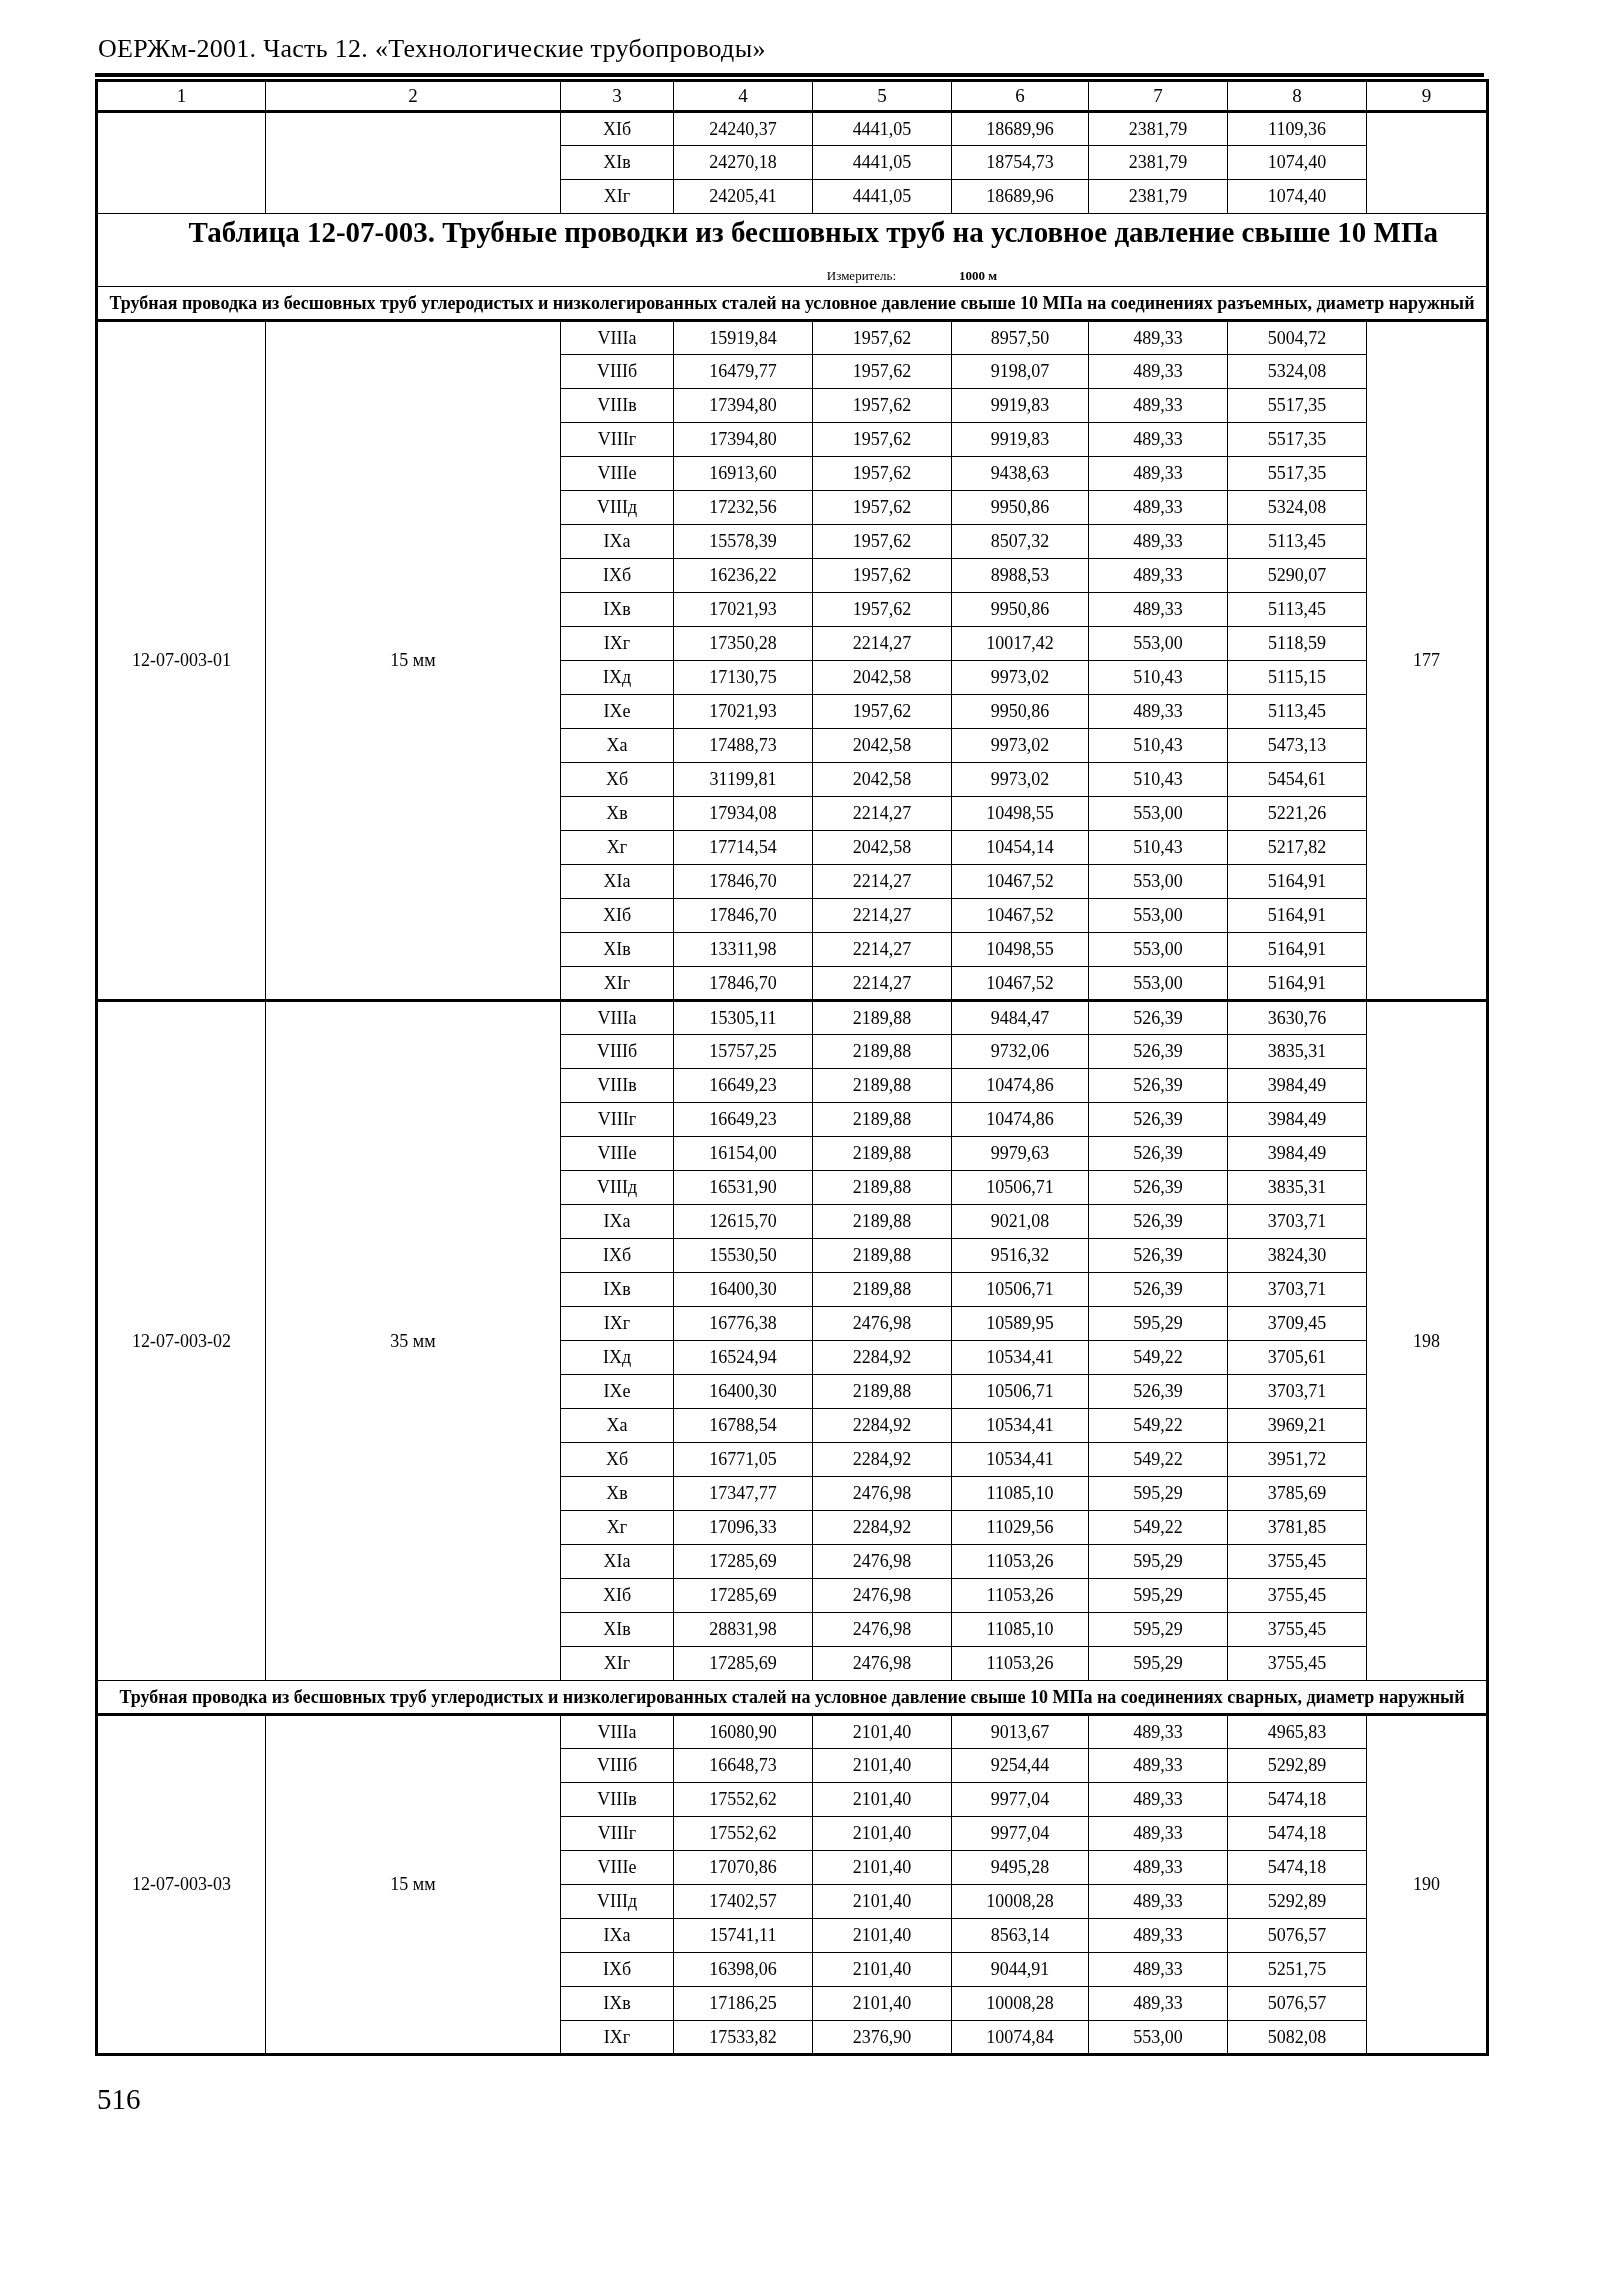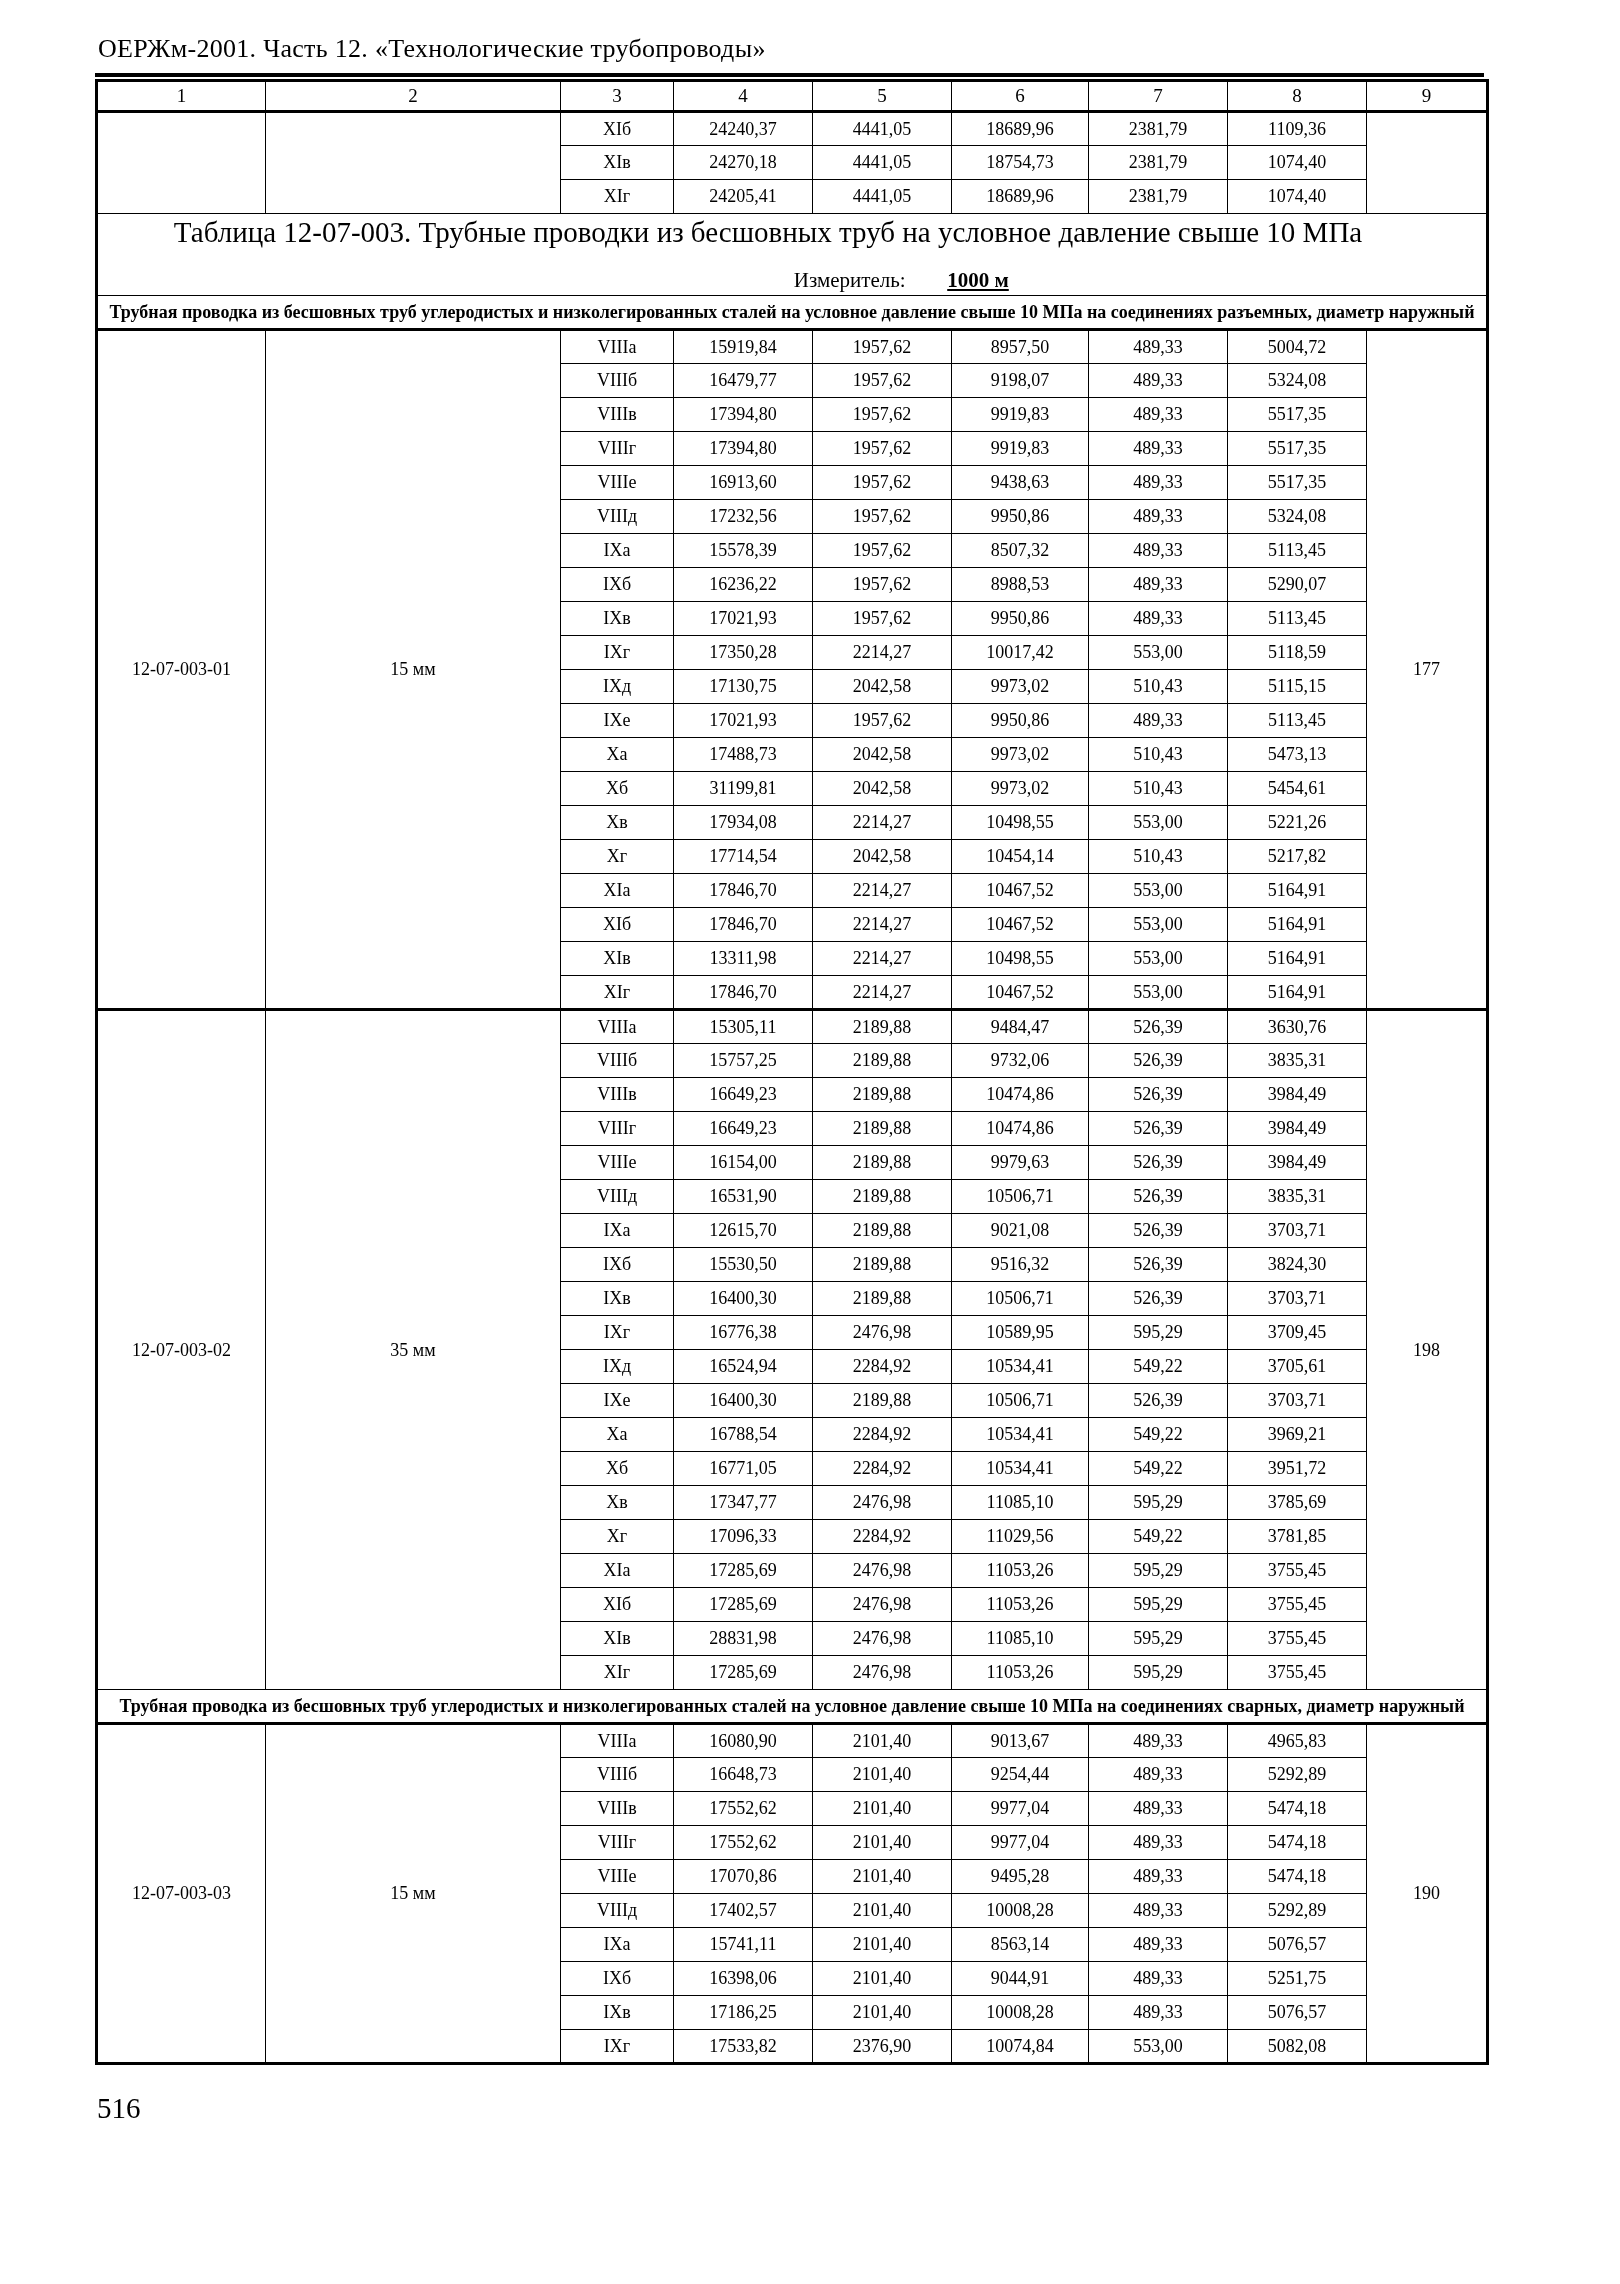--- a/index.html
+++ b/index.html
@@ -67,28 +67,28 @@
   }
   td.wide{
     border-top:3.9px solid #000000;
     border-bottom:3.9px solid #000000;
     text-align:left;
     vertical-align:top;
   }
   td.title-cell{ padding:9px 15.6px 7.8px 6.5px; }
   .table-title{
     font-size:29px;
-    font-weight:normal;
+    font-weight:bold;
     line-height:1.3;
     max-width:1340px;
+    text-align:right;
   }
   .measure-line{
     margin:15.6px 0 2.6px 177px;
-    font-size:21px;
-    text-decoration:underline;
+    font-size:13px;
   }
   .measure-label{
     display:inline-block;
     width:195px;
   }
   .measure-value{ font-weight:bold; }
   td.section-cell{
     padding:7.8px 111px 7.8px 170px;
     font-weight:bold;
     font-size:20px;

